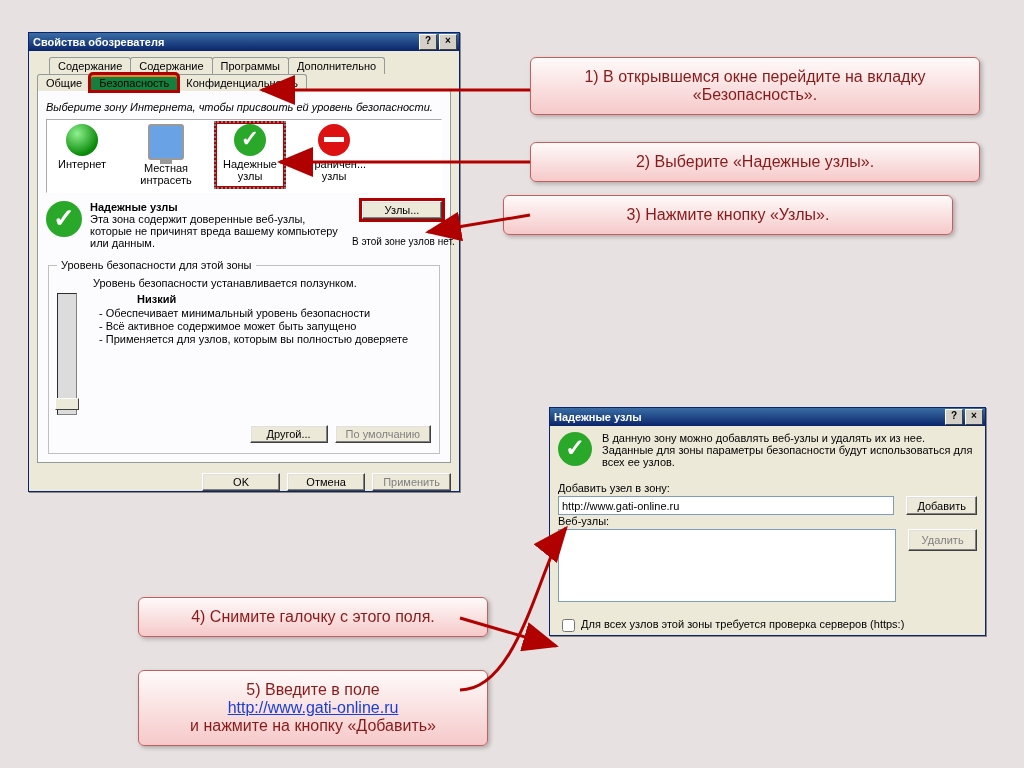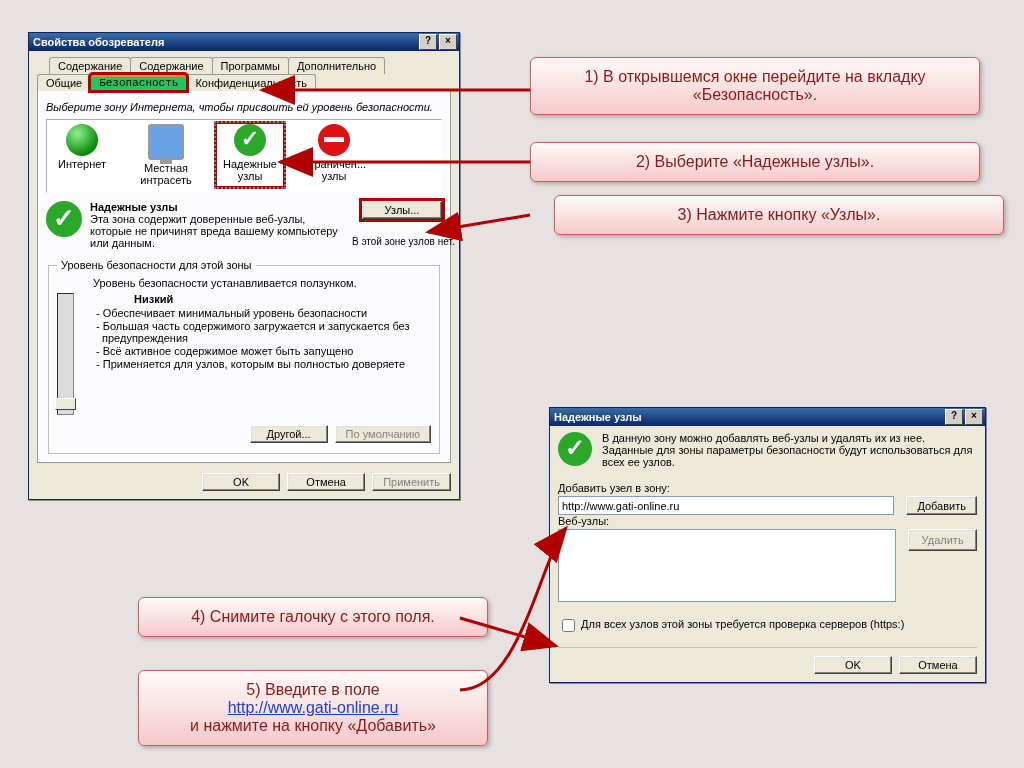--- a/index.html
+++ b/index.html
@@ -37,36 +37,36 @@
   background: #d4d0c8;
   border: 1px solid #fff;
   border-right-color:#404040; border-bottom-color:#404040;
   margin-left: 2px;
   font-size: 10px;
   line-height: 12px;
   text-align: center;
   color:#000;
 }
 
-.client { padding: 6px 8px 8px 8px; }
+.client { padding: 6px 8px 0 8px; }
 
 
 .tabs { position: relative; height: 34px;}
 .tabrow { display:flex; }
 .tab {
   background:#ece9d8;
   border:1px solid #919b9c;
   border-bottom:none;
   border-radius:3px 3px 0 0;
   padding:2px 8px;
   font-size:11px;
   margin-right:-1px;
   position:relative;
 }
-.tab.active { background:#22c55e; font-weight:normal; z-index:2; box-shadow: inset 0 2px 0 #e68b2c; font-family: Liberation Mono, monospace; }
+.tab.active { background:#15803d; font-weight:normal; z-index:2; box-shadow: inset 0 2px 0 #e68b2c; }
 .tab.sel-outline { outline: 3px solid #b00000; outline-offset: -1px; }
 .tabpanel {
   border:1px solid #919b9c;
   background:#fcfcfe;
   padding:8px;
   font-size:11px;
   margin-top:-1px;
 }
 
 .section-title { font-size:11px; margin:2px 0 6px 0;font-style:italic;}
@@ -223,21 +223,20 @@
         <legend>Уровень безопасности для этой зоны</legend>
         <div style="margin-left:36px;">Уровень безопасности устанавливается ползунком.</div>
         <div class="level-body">
           <div class="slider">
               <div class="knob"></div>
             </div>
           <div class="level-text">
             <b>Низкий</b>
             <ul>
               <li>- Обеспечивает минимальный уровень безопасности</li>
-              <li>- Большая часть содержимого загружается и запускается без предупреждения</li>
               <li>- Всё активное содержимое может быть запущено</li>
               <li>- Применяется для узлов, которым вы полностью доверяете</li>
             </ul>
           </div>
         </div>
         <div class="btnrow">
           <button class="btn">Другой...</button>
           <button class="btn" disabled="">По умолчанию</button>
         </div>
       </fieldset>
@@ -274,34 +273,30 @@
     <div style="display:flex;gap:6px;margin-top:2px;">
       <div class="listbox"></div>
       <button class="btn" disabled="" style="width:80px;height:22px;">Удалить</button>
     </div>
 
     <div style="margin-top:14px;">
       <input type="checkbox" class="cb" style="">
       <span>Для всех узлов этой зоны требуется проверка серверов (https:)</span>
     </div>
 
-    <div class="btnrow" style="border-top:1px solid #c0c0c0; padding-top:8px; margin-top:12px;">
-      <button class="btn">OK</button>
-      <button class="btn">Отмена</button>
-    </div>
   </div>
 </div>
 
 <div class="callout" style="left:530px; top:57px; width:420px;">
   <span>1) В открывшемся окне перейдите на вкладку «Безопасность».</span>
 </div>
 <div class="callout" style="left:530px; top:142px; width:420px;">
   <span>2) Выберите «Надежные узлы».</span>
 </div>
-<div class="callout" style="left:554px; top:195px; width:420px;">
+<div class="callout" style="left:503px; top:195px; width:420px;">
   <span>3) Нажмите кнопку «Узлы».</span>
 </div>
 <div class="callout" style="left:138px; top:597px; width:320px;">
   <span>4) Снимите галочку с этого поля.</span>
 </div>
 <div class="callout" style="left:138px; top:670px; width:320px;">
   <span>5) Введите в поле</span><br>
   <a href="#">http://www.gati-online.ru</a><br>
   <span>и нажмите на кнопку «Добавить»</span>
 </div>

